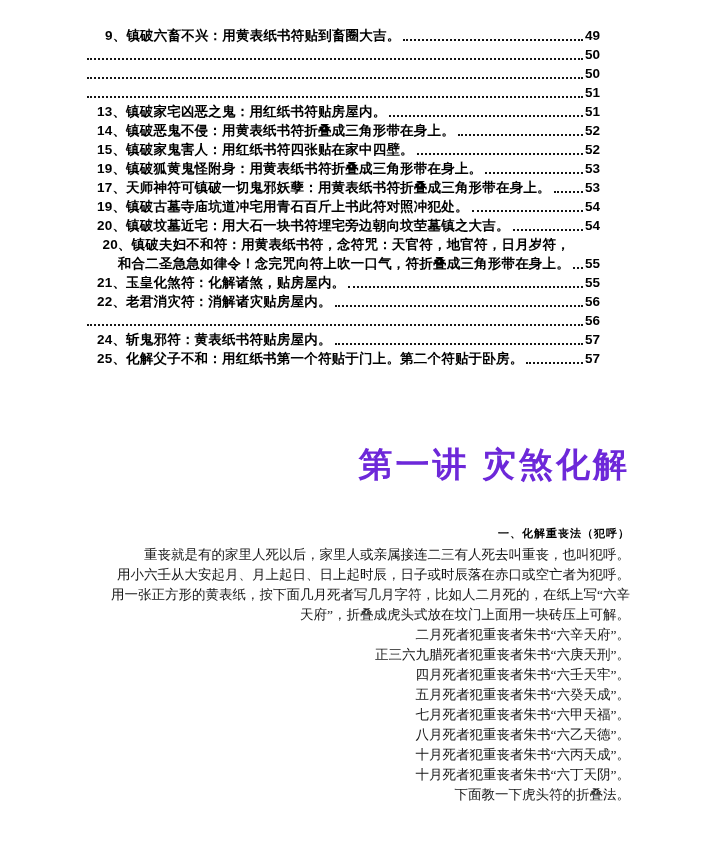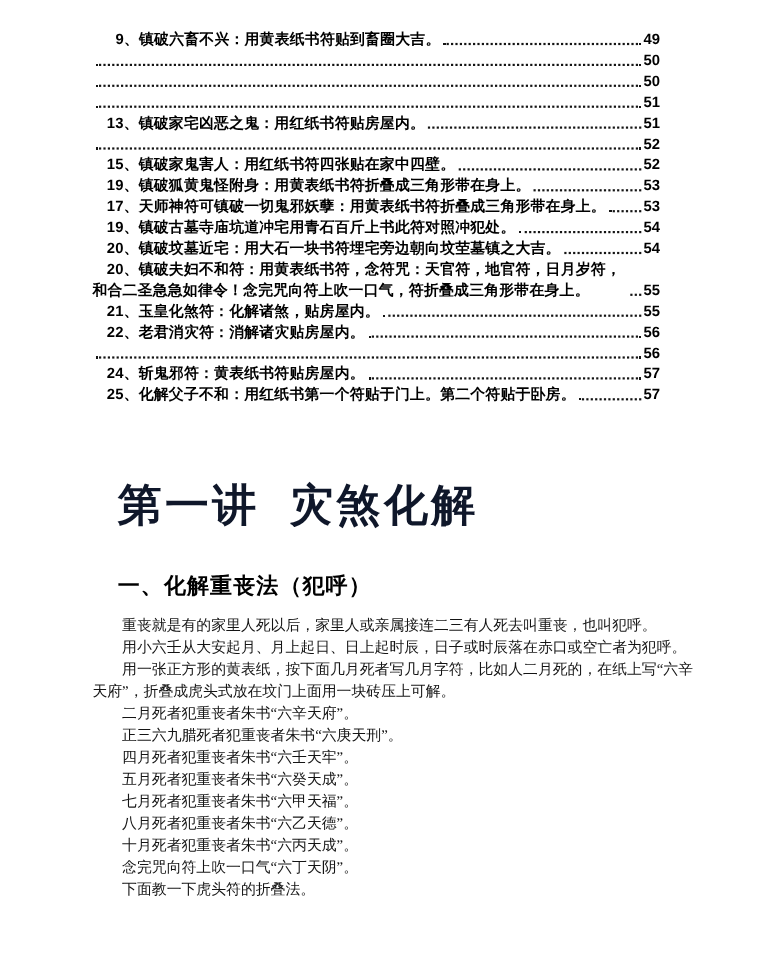--- a/index.html
+++ b/index.html
@@ -7,20 +7,21 @@
     width: 713px; height: 868px;
     background: #ffffff;
     overflow: hidden;
     font-family: "Liberation Sans", "DejaVu Sans", sans-serif;
   }
   .page {
     box-sizing: border-box;
     width: 713px; height: 868px;
     padding: 26px 83px 0 84px;
     color: #000;
+    text-align: right;
   }
 
   
   .toc {
     margin-right: 30px;
     font-weight: 700;
     font-size: 13.5px;
     color: #000;
   }
   .toc-entry {
@@ -41,39 +42,38 @@
     border-bottom: 2px dotted #141414;
     margin: 0 2px 4px 3px;
     height: 0;
     align-self: flex-end;
   }
   .toc-page { flex: 0 0 auto; }
 
   
   .chapter-title {
     margin: 74px 0 0 23px;
-    font-size: 40px;
+    font-size: 34px;
     line-height: 44px;
     font-weight: 700;
     letter-spacing: 3px;
-    color: #0f172a;
-    font-family: Liberation Mono, monospace;
+    color: #6d28d9;
   }
   .section-title {
     margin: 36px 0 0 23px;
-    font-size: 20px;
+    font-size: 11px;
     line-height: 23px;
     font-weight: 700;
     letter-spacing: 1px;
     color: #000;
   }
 
   
   .body-text {
-    margin-top: 14px;
+    margin-top: 0;
     font-family: "Liberation Serif", "DejaVu Serif", serif;
     font-size: 13.5px;
     line-height: 20px;
     color: #141414;
   }
   .body-text p { margin: 0; text-indent: 2em; }
 </style>
 </head>
 <body>
 
@@ -102,20 +102,21 @@
         <span class="toc-page">51</span>
       </div>
 
       <div class="toc-entry">
         <span class="toc-label">13、镇破家宅凶恶之鬼：用红纸书符贴房屋内。</span>
         <span class="leader"></span>
         <span class="toc-page">51</span>
       </div>
 
       <div class="toc-entry">
+        <span class="toc-label">14、镇破恶鬼不侵：用黄表纸书符折叠成三角形带在身上。</span>
         <span class="leader"></span>
         <span class="toc-page">52</span>
       </div>
 
       <div class="toc-entry">
         <span class="toc-label">15、镇破家鬼害人：用红纸书符四张贴在家中四壁。</span>
         <span class="leader"></span>
         <span class="toc-page">52</span>
       </div>
 
@@ -198,18 +199,18 @@
       <p>四月死者犯重丧者朱书“六壬天牢”。</p>
 
       <p>五月死者犯重丧者朱书“六癸天成”。</p>
 
       <p>七月死者犯重丧者朱书“六甲天福”。</p>
 
       <p>八月死者犯重丧者朱书“六乙天德”。</p>
 
       <p>十月死者犯重丧者朱书“六丙天成”。</p>
 
-      <p>念完咒向符上吹一口气“六丁天阴”。</p>
+      <p>十月死者犯重丧者朱书“六丁天阴”。</p>
 
       <p>下面教一下虎头符的折叠法。</p>
     </div>
 
 </div>
 
 </body></html>

